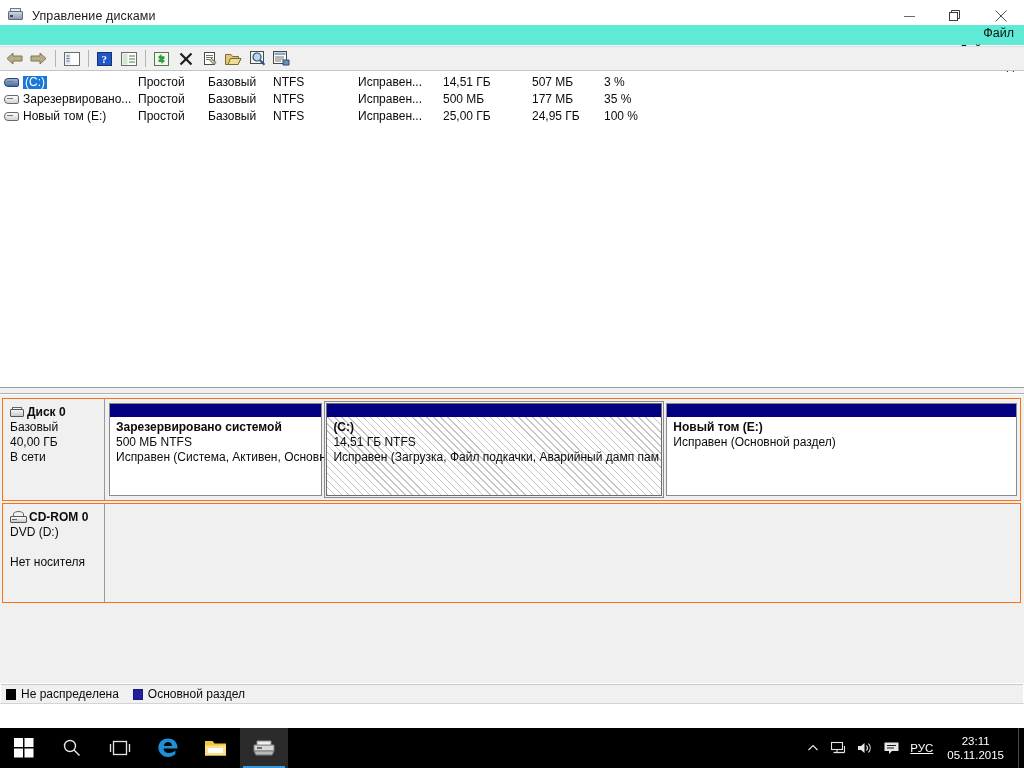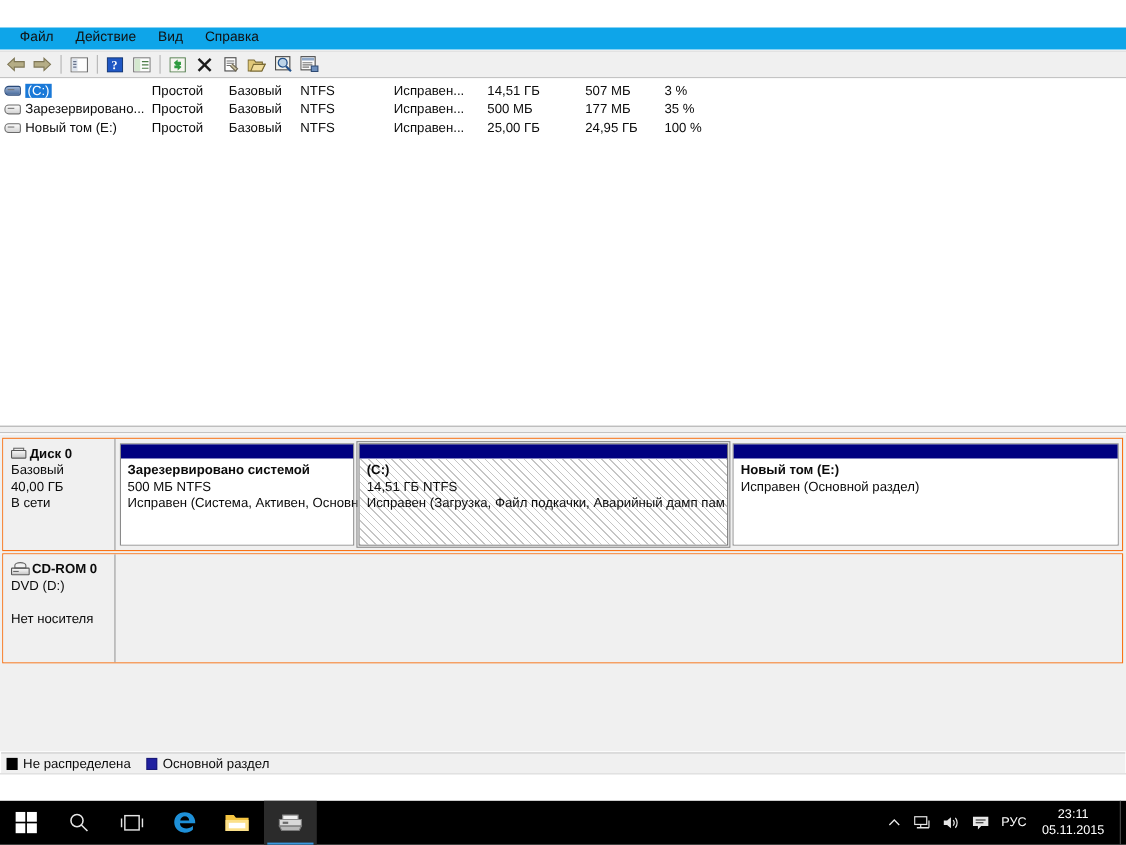--- a/index.html
+++ b/index.html
@@ -46,22 +46,23 @@
     position: absolute; right: 0; top: 0; height: 32px; display: flex;
   }
   .wc {
     width: 46px; height: 32px; display: flex; align-items: center; justify-content: center;
   }
   .wc svg { display: block; }
 
   
   .menubar {
     position: absolute; left: 0; top: 25px; width: 1024px; height: 20px;
-    display: flex; align-items: flex-start; padding-left: 8px;
-    background: #0ea5e9;
+    display: flex; align-items: flex-end; padding-left: 8px;
+    background: #5eead4;
+    flex-direction: column;
   }
   .menuitem {
     font-size: 12.5px; color: #111; padding: 1px 10px 2px 10px;
   }
 
   
   .toolbar {
     position: absolute; left: 0; top: 46px; width: 1024px; height: 25px;
     background: #f0f0f0;
     border-top: 1px solid #dcdcdc;
@@ -226,33 +227,60 @@
     content: ""; position: absolute; left: 3px; right: 3px; bottom: 0; height: 2px;
     background: #3a9ae0;
   }
   .tray {
     position: absolute; right: 0; top: 0; height: 40px; display: flex; align-items: center;
   }
   .tray-ico {
     width: 26px; height: 40px; display: flex; align-items: center; justify-content: center;
   }
   .tray-lang {
-    font-size: 11.5px; color: #ffffff; padding: 0 10px 0 6px;
+    font-size: 11.5px; color: #ffffff; padding: 0 10px 0 6px; text-decoration: underline;
   }
   .clock {
     text-align: center; color: #ffffff; font-size: 11.5px; line-height: 14px;
     padding: 0 14px 0 4px;
   }
   .showdesk { width: 6px; height: 40px; border-left: 1px solid #4a4a4a; }
 </style>
 </head>
 <body>
 
 <div id="app">
 
+  <div class="titlebar">
+    <div class="title-icon">
+      <div class="disk-top"></div>
+      <div class="disk-body"></div>
+      <div class="disk-led"></div>
+    </div>
+    <div class="title-text">Управление дисками</div>
+    <div class="wincontrols">
+      <div class="wc">
+        <svg width="11" height="11" viewBox="0 0 11 11">
+            <line x1="0" y1="5.5" x2="11" y2="5.5" stroke="#6a6a6a" stroke-width="1"></line>
+          </svg>
+      </div>
+      <div class="wc">
+        <svg width="12" height="12" viewBox="0 0 12 12">
+          <rect x="0.5" y="2.5" width="8" height="8" fill="none" stroke="#3c3c3c" stroke-width="1"></rect>
+          <polyline points="2.5,2.5 2.5,0.5 10.5,0.5 10.5,8.5 8.5,8.5" fill="none" stroke="#3c3c3c" stroke-width="1"></polyline>
+        </svg>
+      </div>
+      <div class="wc close">
+        <svg width="12" height="12" viewBox="0 0 12 12">
+          <line x1="0.5" y1="0.5" x2="11.5" y2="11.5" stroke="#4a4a4a" stroke-width="1"></line>
+          <line x1="11.5" y1="0.5" x2="0.5" y2="11.5" stroke="#4a4a4a" stroke-width="1"></line>
+        </svg>
+      </div>
+    </div>
+  </div>
 
   <div class="menubar">
     <div class="menuitem">Файл</div>
     <div class="menuitem">Действие</div>
     <div class="menuitem">Вид</div>
     <div class="menuitem">Справка</div>
   </div>
 
   <div class="toolbar">
     <div class="tb-btn">

